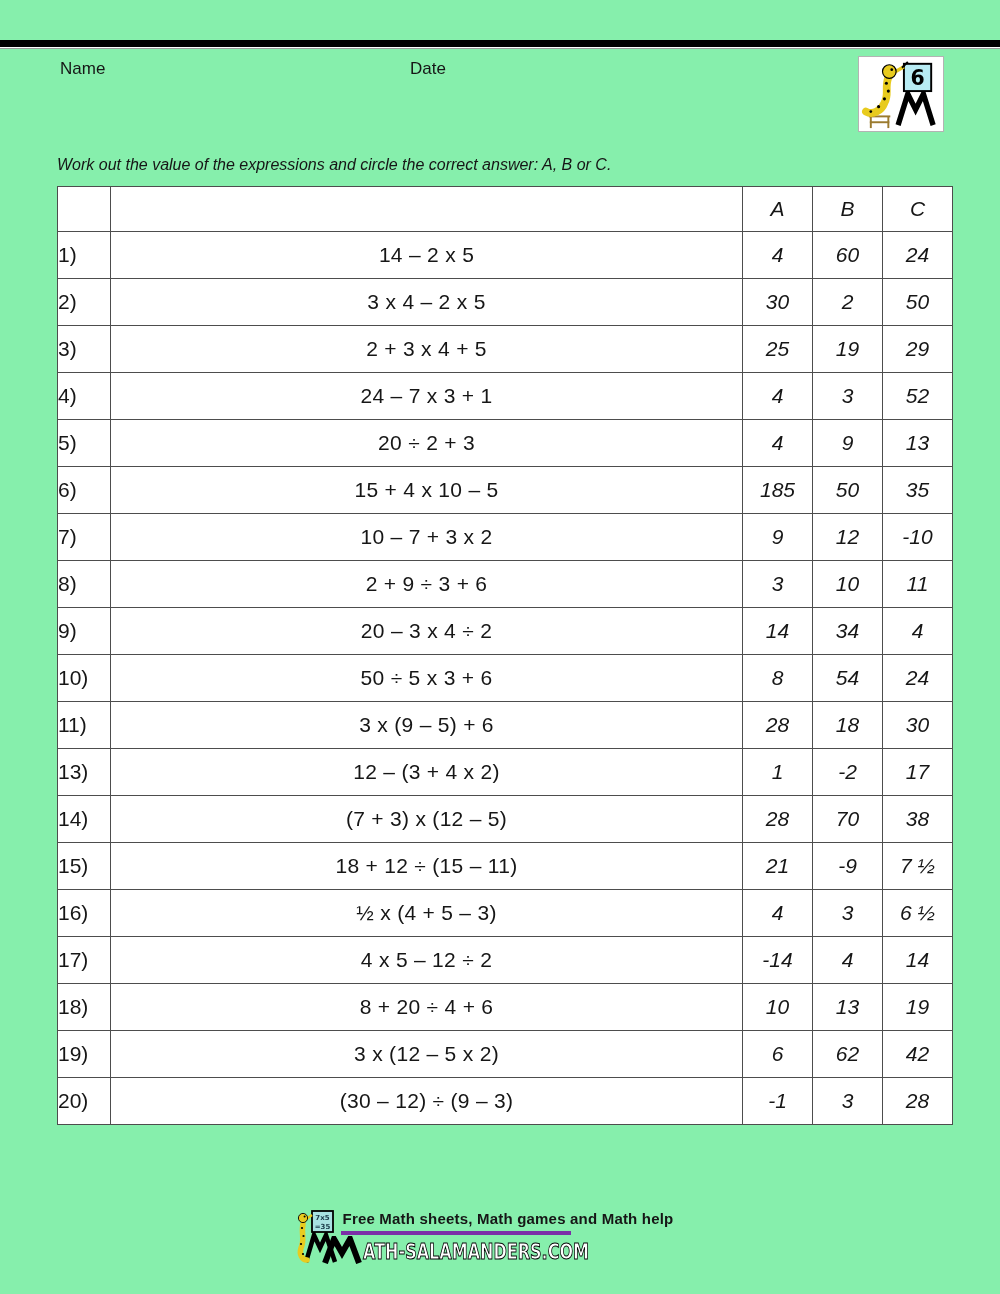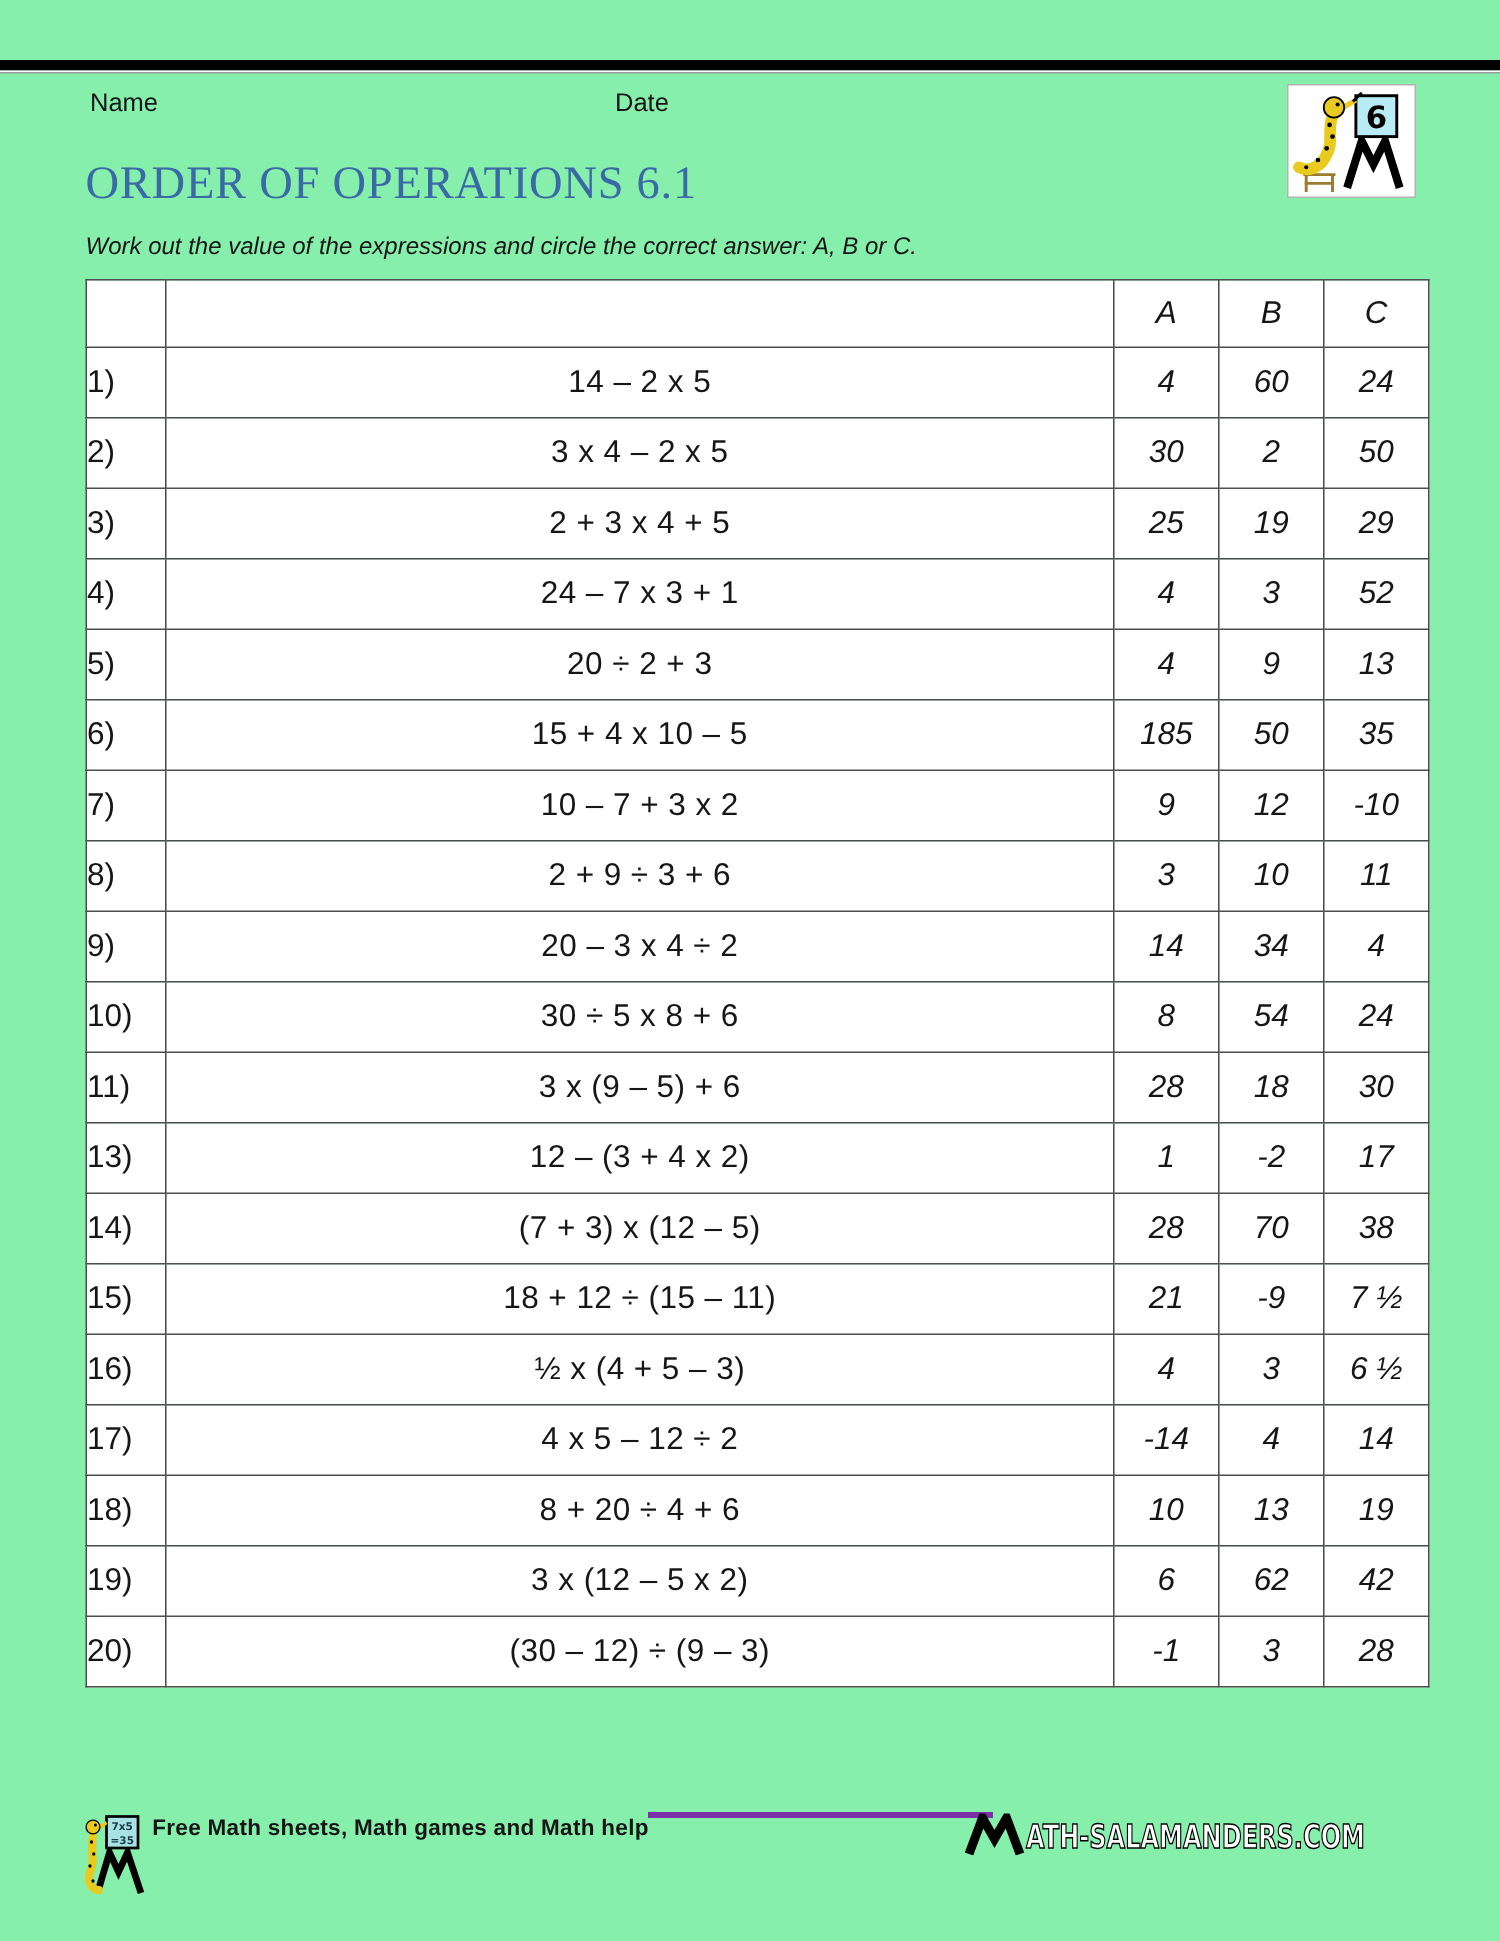--- a/index.html
+++ b/index.html
@@ -65,21 +65,21 @@
   td.expression-cell{text-align:center;padding-left:12px;letter-spacing:0.3px;}
   td.answer-a-cell,td.answer-b-cell,td.answer-c-cell{
     text-align:center;font-style:italic;
   }
 
   .footer{
     position:absolute;left:0;top:1208px;width:968px;
     display:flex;justify-content:center;align-items:flex-start;
   }
   .footer-icon{width:46px;height:56px;flex:0 0 auto;}
-  .footer-text{display:flex;}
+  .footer-text{display:flex;flex-direction:column;}
   .footer-tagline{font-size:15px;font-weight:bold;letter-spacing:0.2px;padding:2px 0 4px 2px;white-space:nowrap;}
   .footer-rule{height:4px;background:var(--accent-purple);width:230px;}
   .footer-wordmark{margin-left:-20px;margin-top:1px;display:block;}
 </style>
 </head>
 <body>
 
 <div class="page">
 
   <div class="top-rule">
@@ -114,21 +114,20 @@
         <circle cx="33.5" cy="13" r="1.4" fill="#000"></circle>
         <circle cx="28" cy="27" r="1.6" fill="#000"></circle>
         <circle cx="30" cy="35" r="1.6" fill="#000"></circle>
         <circle cx="26" cy="43" r="1.6" fill="#000"></circle>
         <circle cx="20" cy="51" r="1.6" fill="#000"></circle>
         <circle cx="12" cy="56" r="1.4" fill="#000"></circle>
       </g>
     </svg>
   </div>
 
-  <div class="page-title">ORDER OF OPERATIONS 6.1</div>
   <div class="instruction">Work out the value of the expressions and circle the correct answer: A, B or C.</div>
 
   <table class="worksheet">
     <colgroup>
       <col class="c-num">
         <col class="c-expr">
         <col class="c-ans">
         <col class="c-ans">
         <col class="c-ans">
     </colgroup>
@@ -200,21 +199,21 @@
         </tr>
         <tr>
           <td class="row-number-cell">9)</td>
           <td class="expression-cell">20 – 3 x 4 ÷ 2</td>
           <td class="answer-a-cell">14</td>
           <td class="answer-b-cell">34</td>
           <td class="answer-c-cell">4</td>
         </tr>
         <tr>
           <td class="row-number-cell">10)</td>
-          <td class="expression-cell">30 ÷ 5 x 8 + 6</td>
+          <td class="expression-cell">50 ÷ 5 x 3 + 6</td>
           <td class="answer-a-cell">8</td>
           <td class="answer-b-cell">54</td>
           <td class="answer-c-cell">24</td>
         </tr>
         <tr>
           <td class="row-number-cell">11)</td>
           <td class="expression-cell">3 x (9 – 5) + 6</td>
           <td class="answer-a-cell">28</td>
           <td class="answer-b-cell">18</td>
           <td class="answer-c-cell">30</td>

